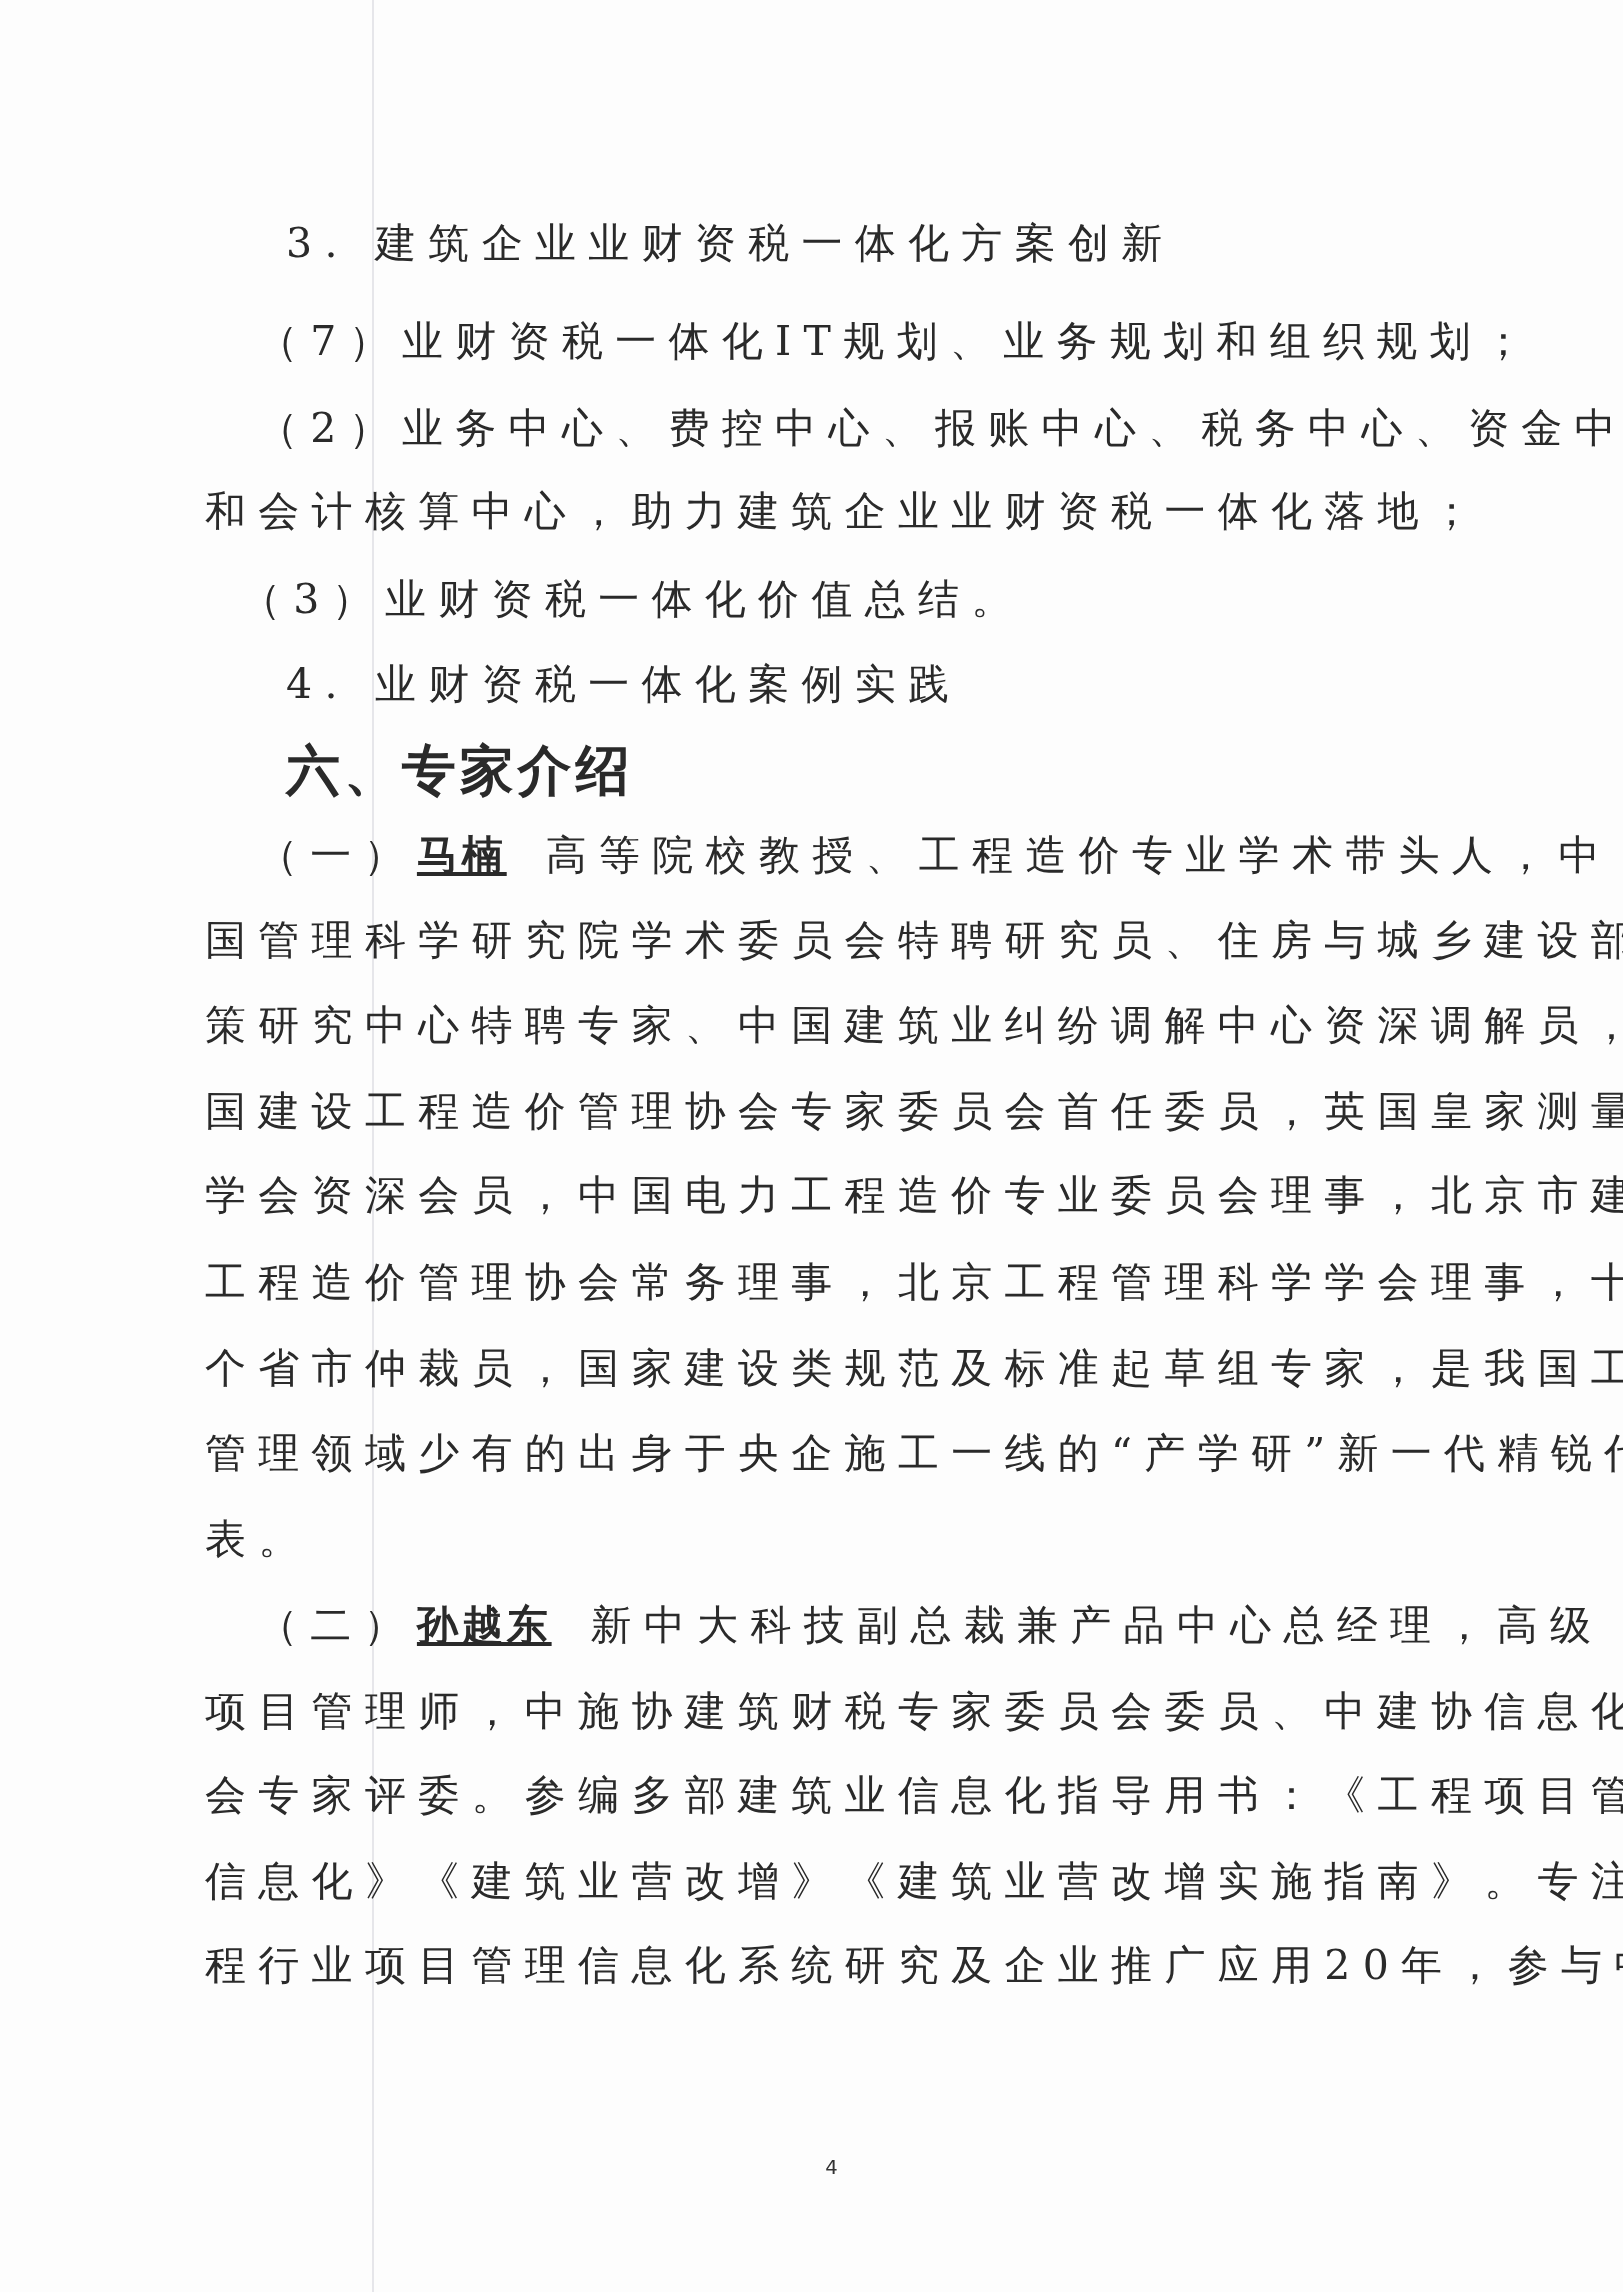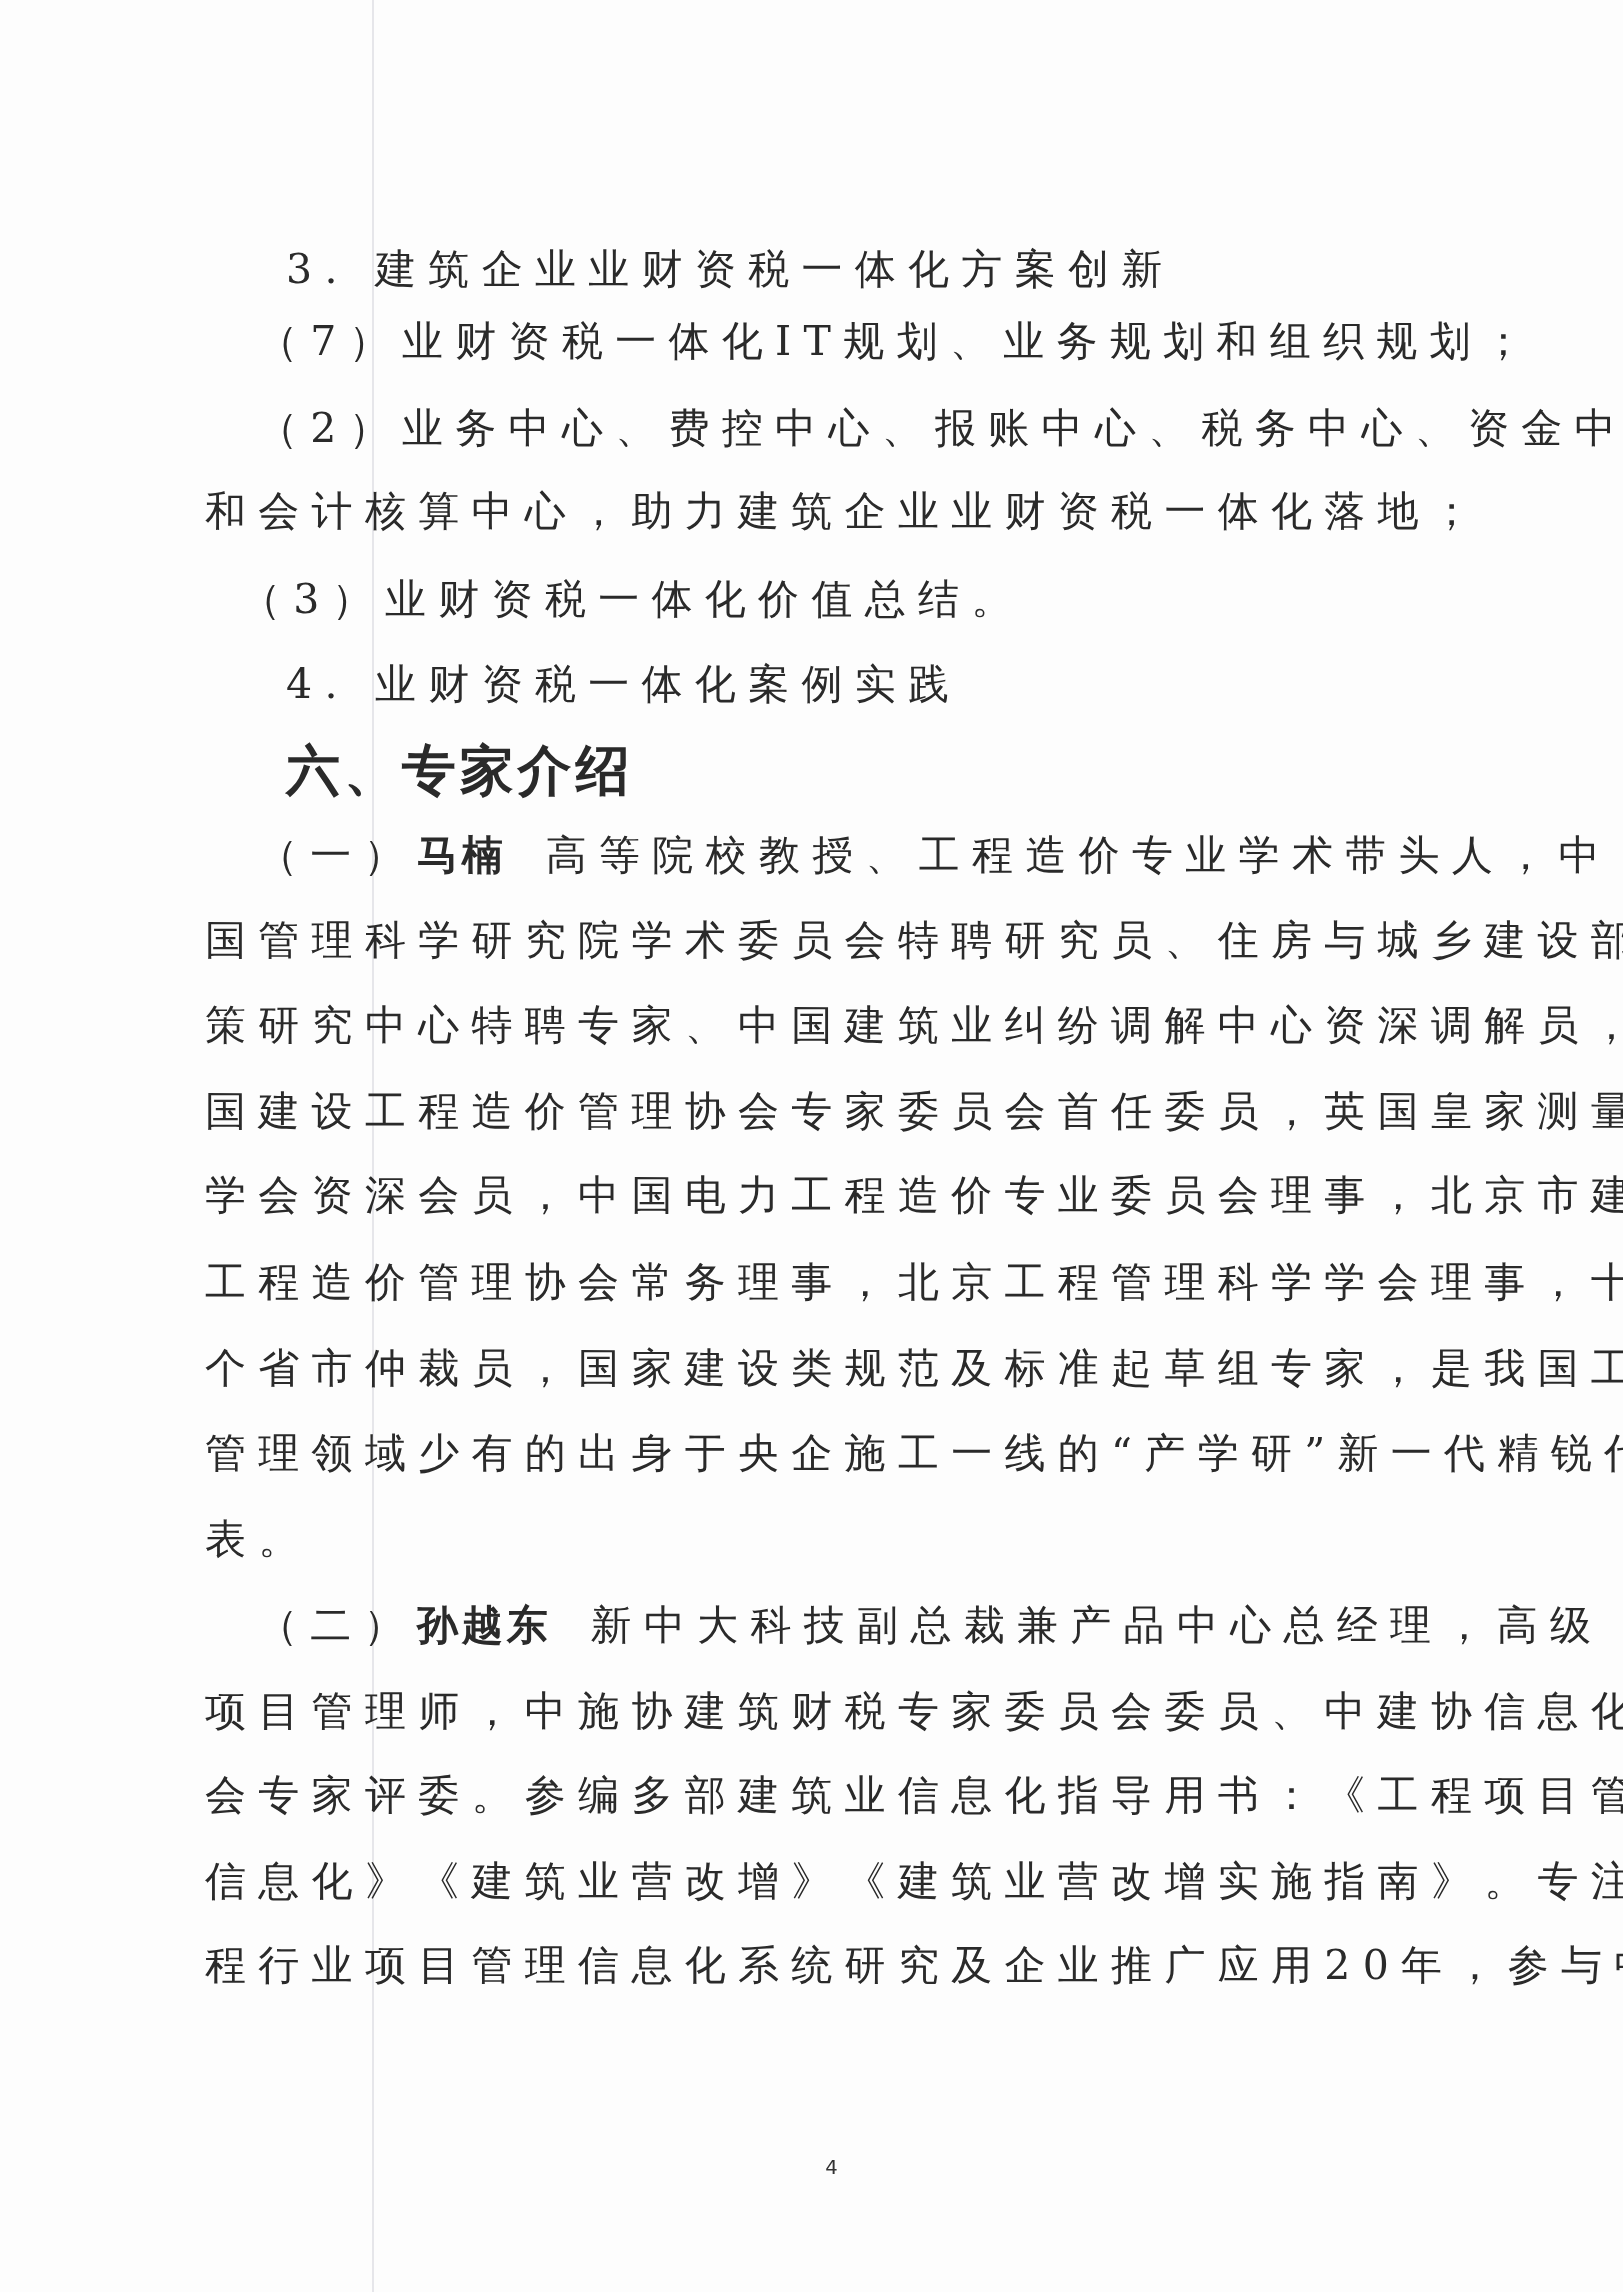--- a/index.html
+++ b/index.html
@@ -4,31 +4,31 @@
 <style>
   html, body { margin: 0; padding: 0; background: #ffffff; }
   body { width: 1623px; height: 2293px; position: relative; overflow: hidden;
          font-family: "DejaVu Serif", "Liberation Serif", serif; color: #2a2a2a; }
   .page { position: absolute; left: 0; top: 0; width: 1623px; height: 2293px; background: #fdfdfd; }
   .scan-line { position: absolute; left: 372px; top: 0; width: 2px; height: 2293px; background: #e6e6ea; }
   .line { position: absolute; left: 205px; width: 1233px; height: 59px; font-size: 41px; line-height: 59px;
           white-space: nowrap; letter-spacing: 12.3px; }
   .indent { left: 286px; width: 1152px; }
   .heading { font-family: "DejaVu Sans", "Liberation Sans", sans-serif; font-weight: bold; font-size: 54px; letter-spacing: 3.9px; }
-  .name { font-family: "DejaVu Sans", "Liberation Sans", sans-serif; font-weight: bold; letter-spacing: 3.9px; margin-right: 39px; }
+  .name { font-family: "DejaVu Sans", "Liberation Sans", sans-serif; font-weight: bold; letter-spacing: 3.9px; margin-right: 39px; text-decoration: underline; }
   .page-num { position: absolute; left: 812px; top: 2156px; width: 39px; text-align: center;
               font-family: "DejaVu Sans", "Liberation Sans", sans-serif; font-size: 19.6px; color: #333; }
 </style>
 </head>
 <body>
 
 <div class="page">
   <div class="scan-line"></div>
 
-  <div class="line indent" style="top:240px">3. 建筑企业业财资税一体化方案创新</div>
+  <div class="line indent" style="top:214px">3. 建筑企业业财资税一体化方案创新</div>
   <div class="line indent" style="top:312px; left:257px">（7）业财资税一体化IT规划、业务规划和组织规划；</div>
   <div class="line indent" style="top:399px; left:257px">（2）业务中心、费控中心、报账中心、税务中心、资金中心</div>
   <div class="line" style="top:482px">和会计核算中心，助力建筑企业业财资税一体化落地；</div>
   <div class="line indent" style="top:570px; left:240px">（3）业财资税一体化价值总结。</div>
 
   <div class="line indent" style="top:655px">4. 业财资税一体化案例实践</div>
 
   <div class="line indent heading" style="top:741px">六、专家介绍</div>
 
   <div class="line indent" style="top:826px; left:257px">

